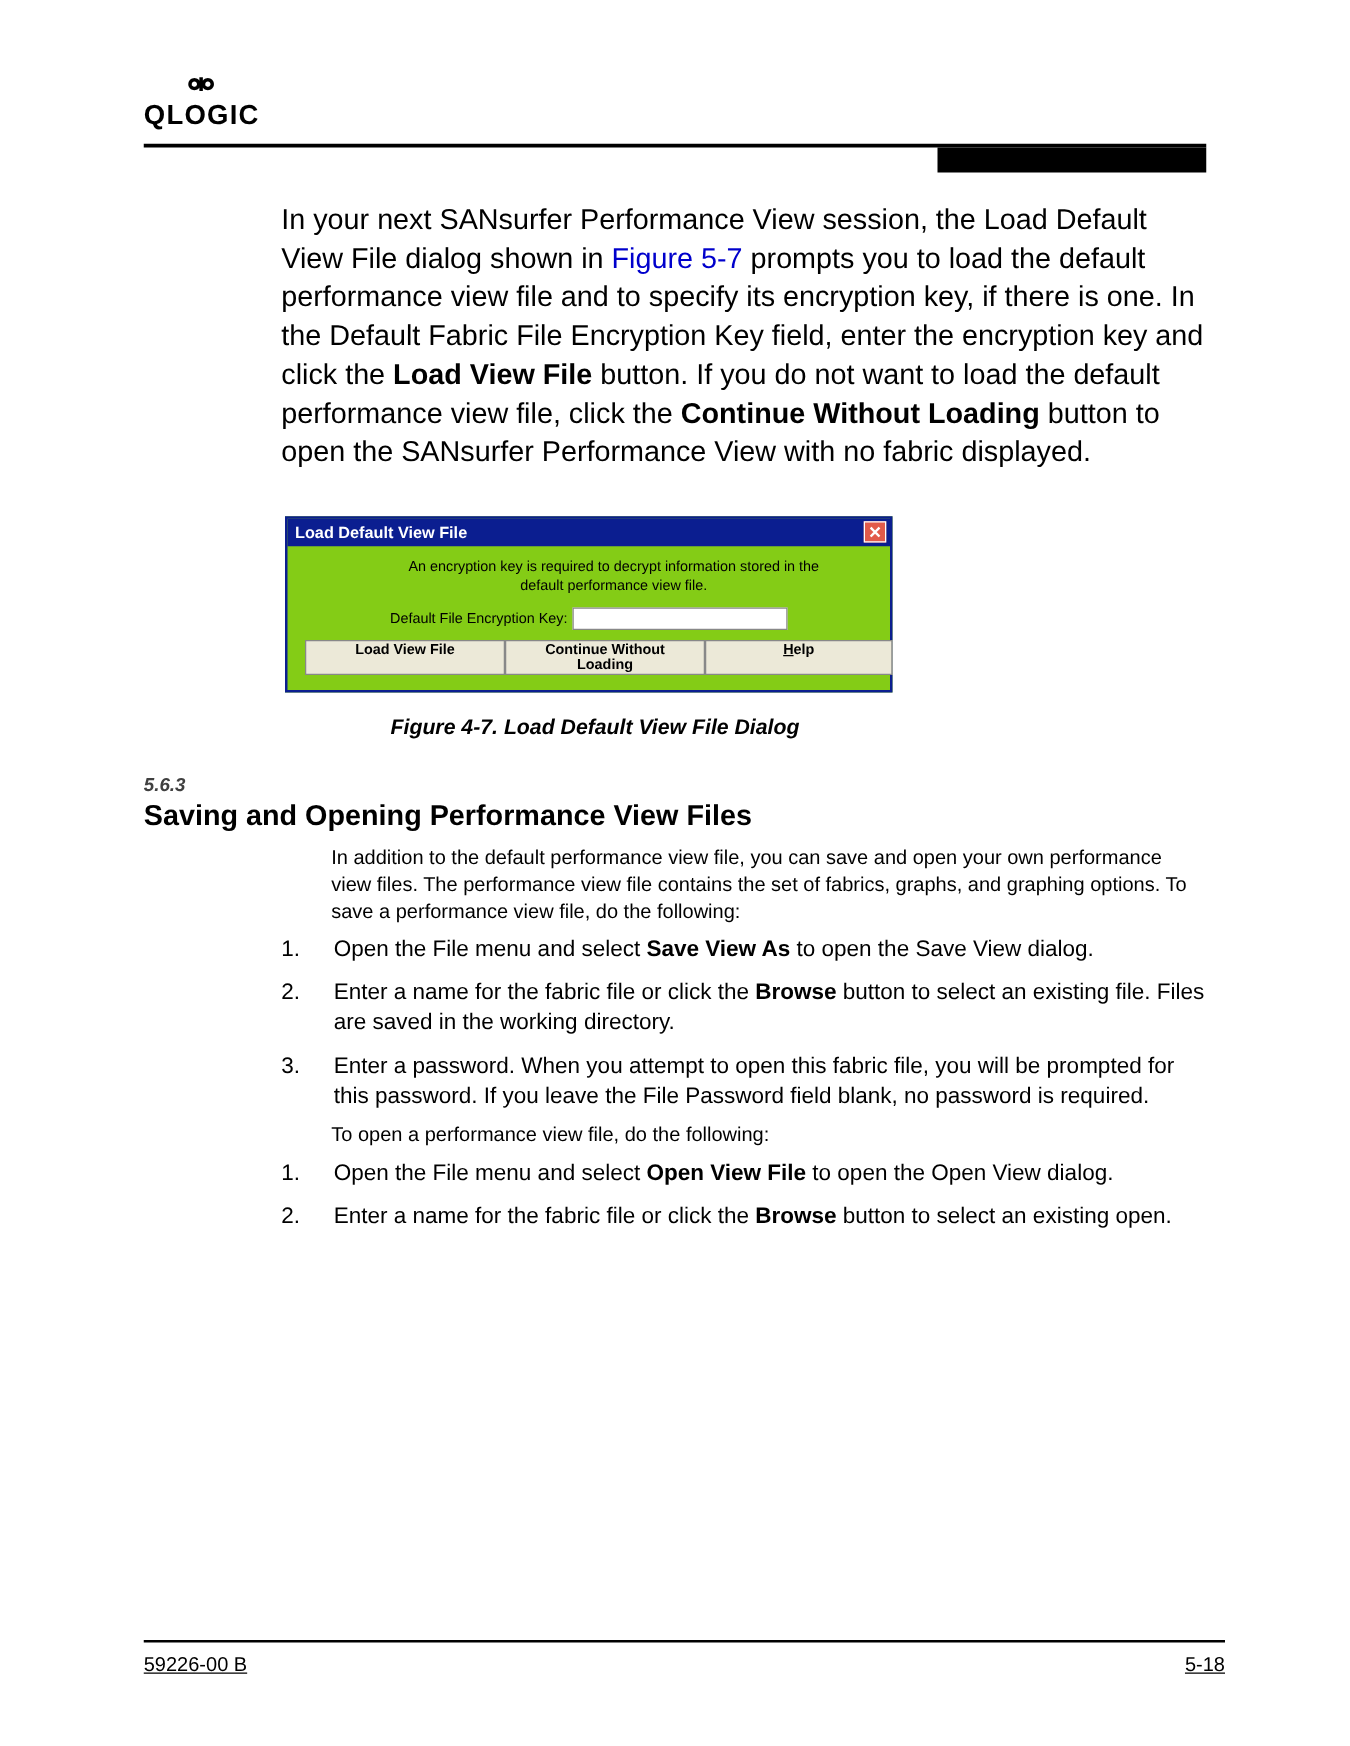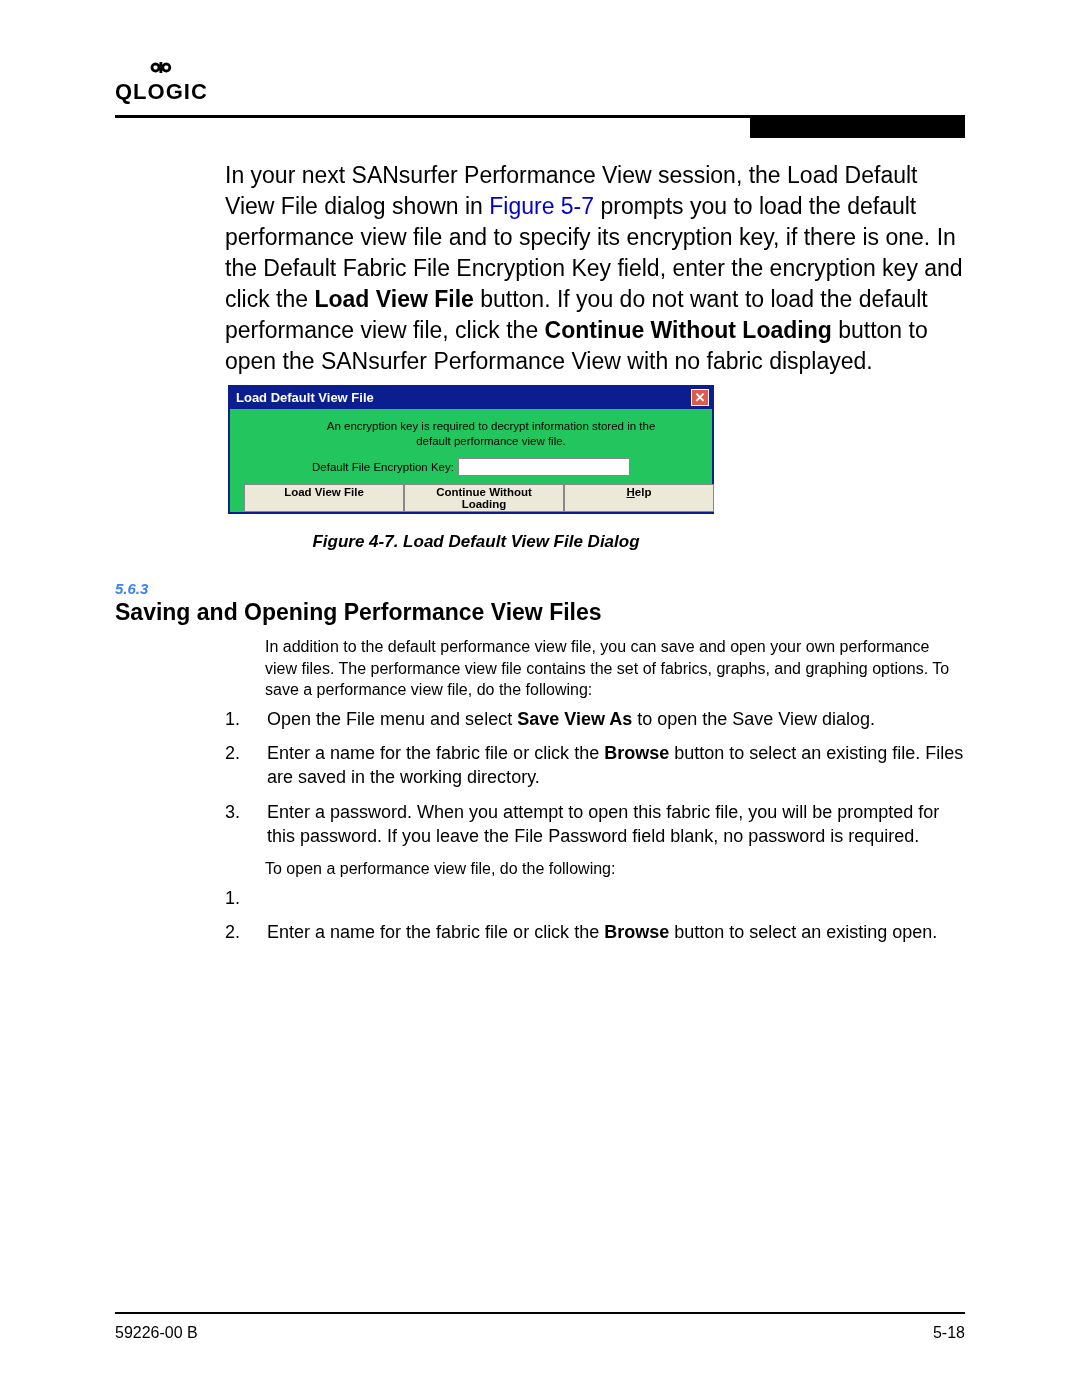--- a/index.html
+++ b/index.html
@@ -55,24 +55,24 @@
     margin-left:110px;
   }
   .para1{
     font-size:23px;
     line-height:1.35;
     margin-top:22px;
   }
   .para1 .link{color:#0000cc;}
   .para1 b{font-weight:700;}
   .dialog{
-    margin:8px 0 0 3px;
+    margin:36px 0 0 3px;
     width:482px;
     border:2px solid #0b1e90;
-    background:#22c55e;
+    background:#84cc16;
     font-family:Tahoma,Arial,sans-serif;
   }
   .dlg-title{
     display:flex;
     justify-content:space-between;
     align-items:center;
     background:#0b1e90;
     color:#fff;
     font-weight:700;
     font-size:13px;
@@ -80,21 +80,21 @@
   }
   .close-x{
     width:18px;height:17px;
     background:#e25a4a;
     border:1px solid #fff;
     box-sizing:border-box;
     display:flex;align-items:center;justify-content:center;
     color:#fff;font-weight:700;font-size:13px;line-height:1;
   }
   .dlg-body{
-    padding:6px 10px 0 10px;
+    padding:6px 10px 12px 10px;
     font-size:11.5px;
   }
   .dlg-msg{
     text-align:center;
     line-height:1.25;
     margin:4px 40px 4px 80px;
     font-size:11.5px;
   }
   .dlg-row{
     display:flex;
@@ -131,21 +131,21 @@
     text-align:center;
     font-style:italic;
     font-weight:700;
     font-size:17px;
     margin:18px 0 0 10px;
     width:482px;
   }
   .secnum{
     font-style:italic;
     font-weight:700;
-    color:#3b82f6;
+    color:#404040;
     font-size:15px;
     margin-top:28px;
     margin-left:-110px;
   }
   .sectitle{
     font-size:23px;
     font-weight:700;
     margin-top:2px;
     margin-left:-110px;
   }
@@ -164,22 +164,23 @@
   }
   ol.numlist > li{
     display:flex;
     margin-bottom:10px;
   }
   ol.numlist .n{
     width:42px;flex:0 0 42px;
   }
   .footer{
     position:absolute;
-    left:115px;right:115px;
+    left:115px;right:100px;
     bottom:55px;
+    text-decoration:underline;
   }
   .foot-rule{
     height:2px;background:#000;margin-bottom:10px;
   }
   .foot-row{
     display:flex;justify-content:space-between;
     font-size:16px;
   }
 </style>
 </head>
@@ -241,20 +242,21 @@
         <span class="n">3.</span>
         <span><span>Enter a password. When you attempt to open this fabric file, you will be prompted for this password. If you leave the File Password field blank, no password is required.</span></span>
       </li>
     </ol>
 
     <div class="bodytext">To open a performance view file, do the following:</div>
 
     <ol class="numlist">
       <li>
         <span class="n">1.</span>
+        <span><span>Open the File menu and select </span><b>Open View File</b><span> to open the Open View dialog.</span></span>
       </li>
       <li>
         <span class="n">2.</span>
         <span><span>Enter a name for the fabric file or click the </span><b>Browse</b><span> button to select an existing open.</span></span>
       </li>
     </ol>
 
   </div>
 
   <div class="footer">

